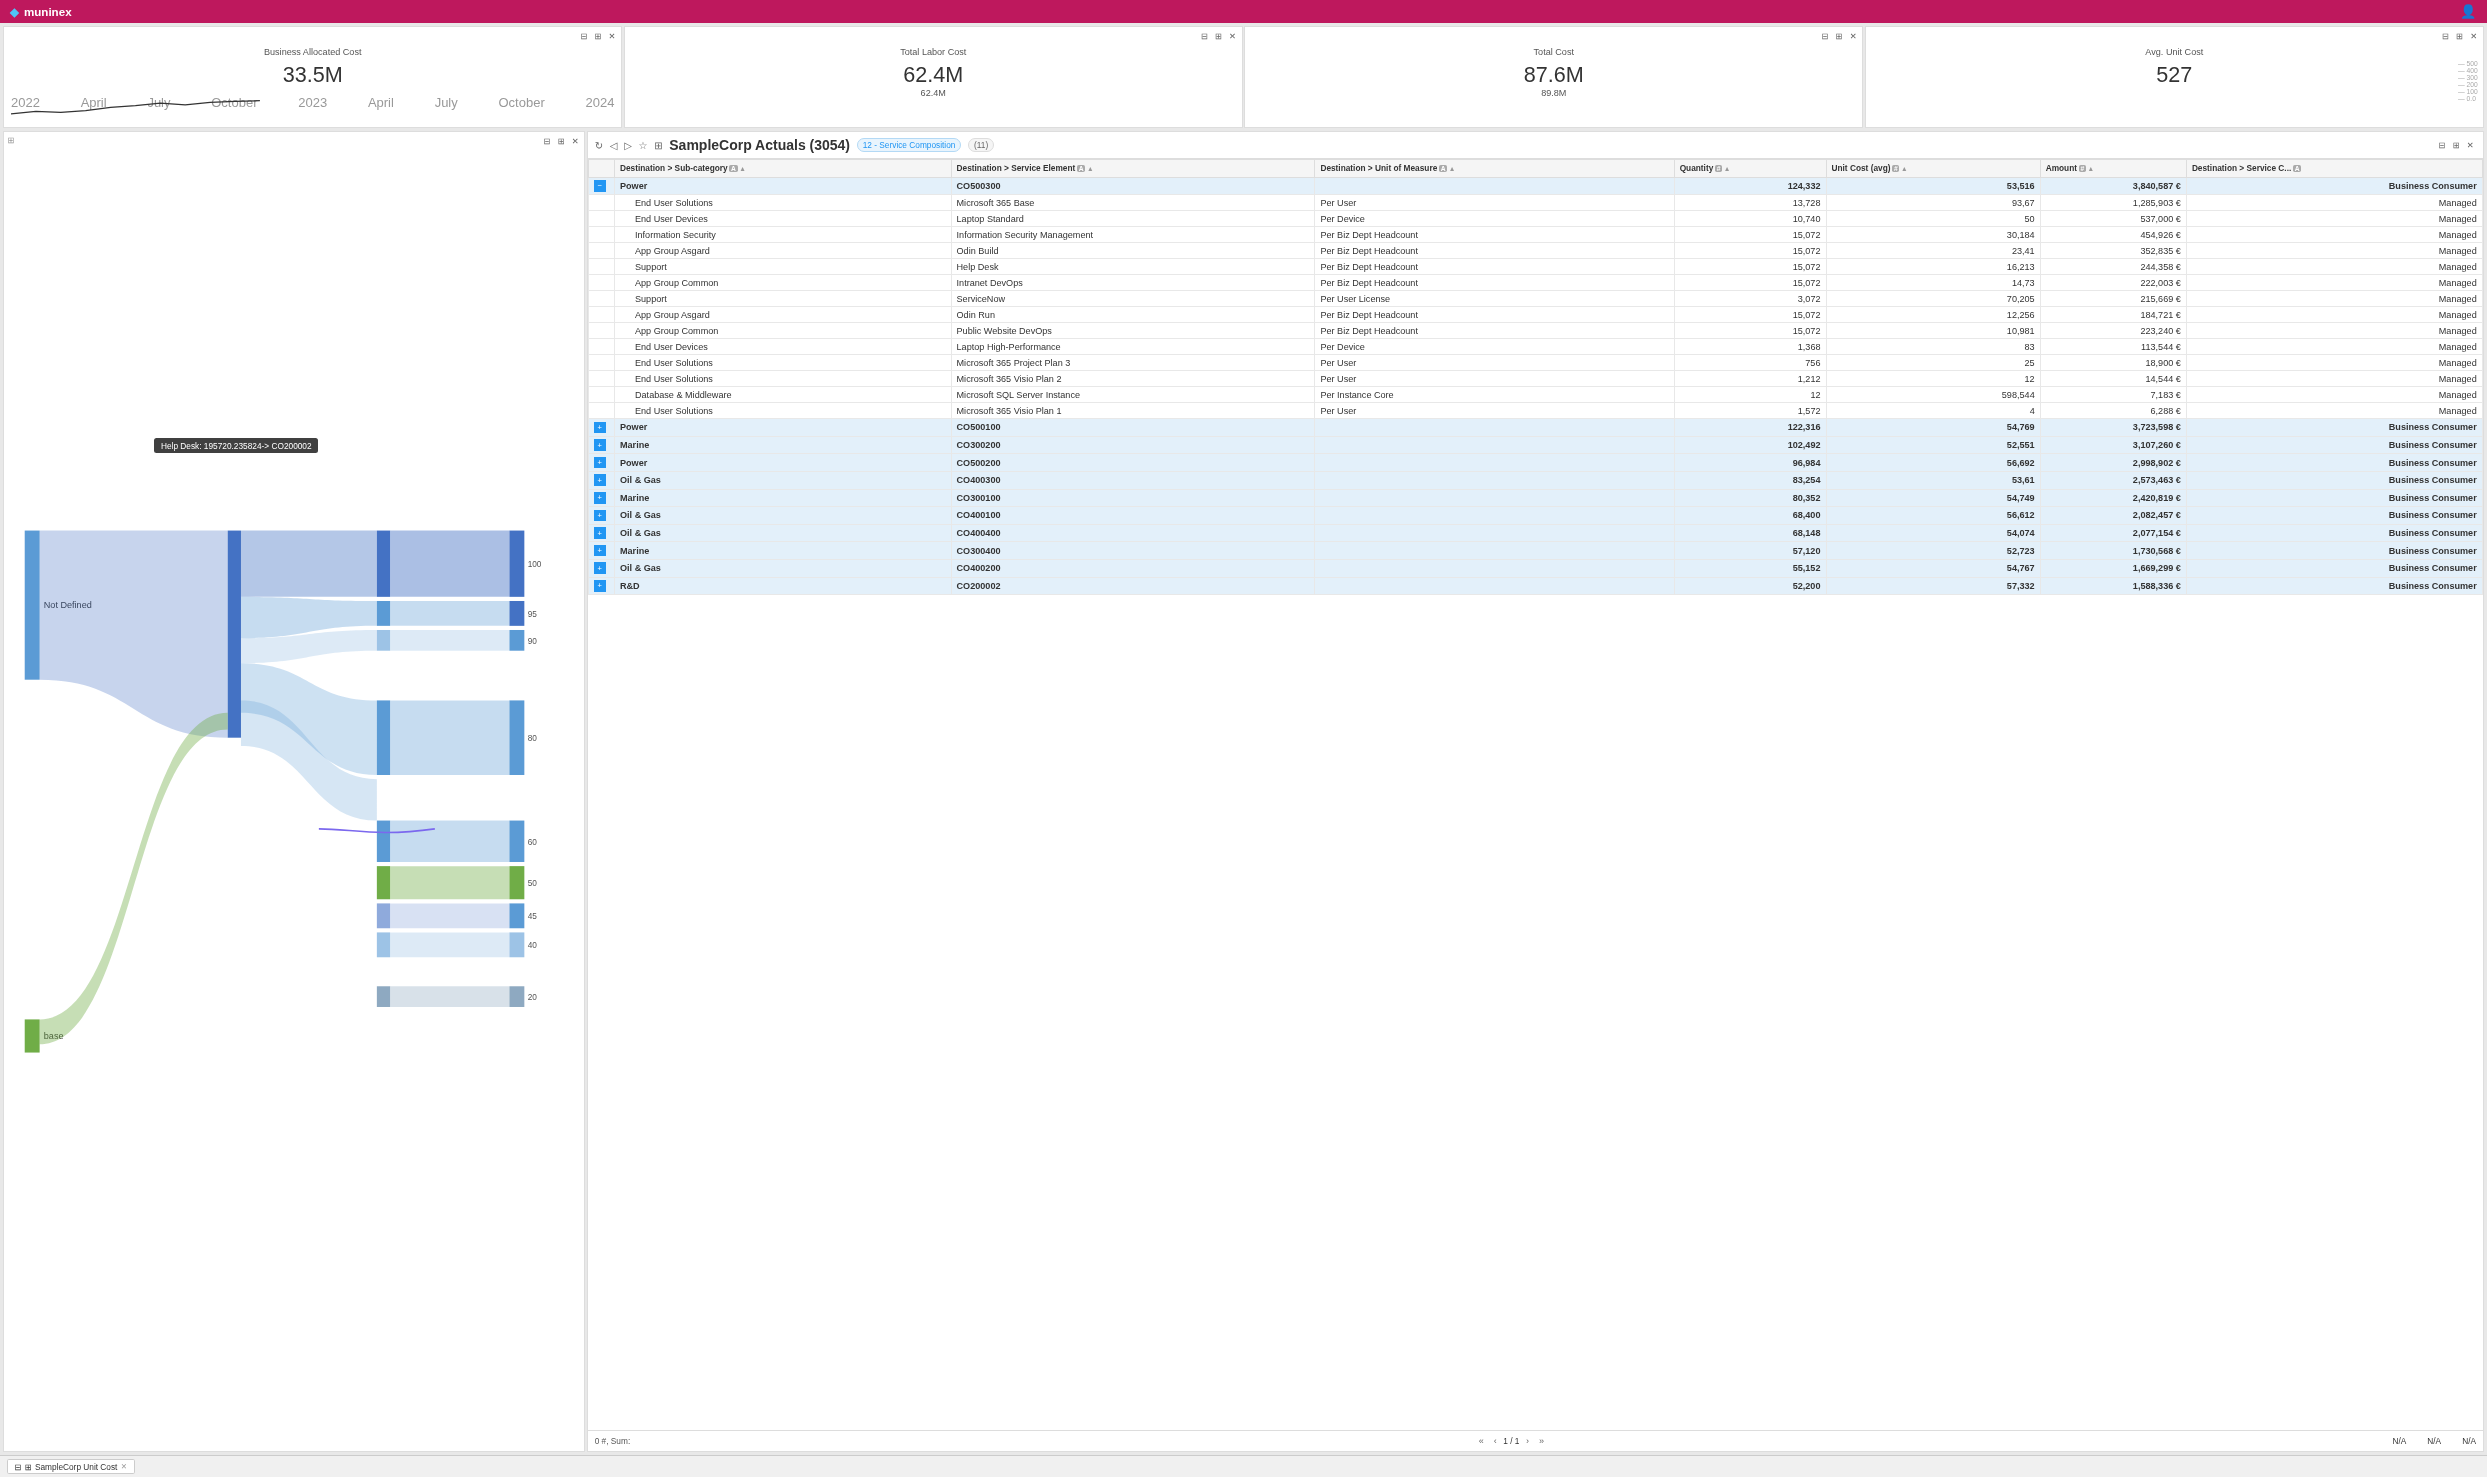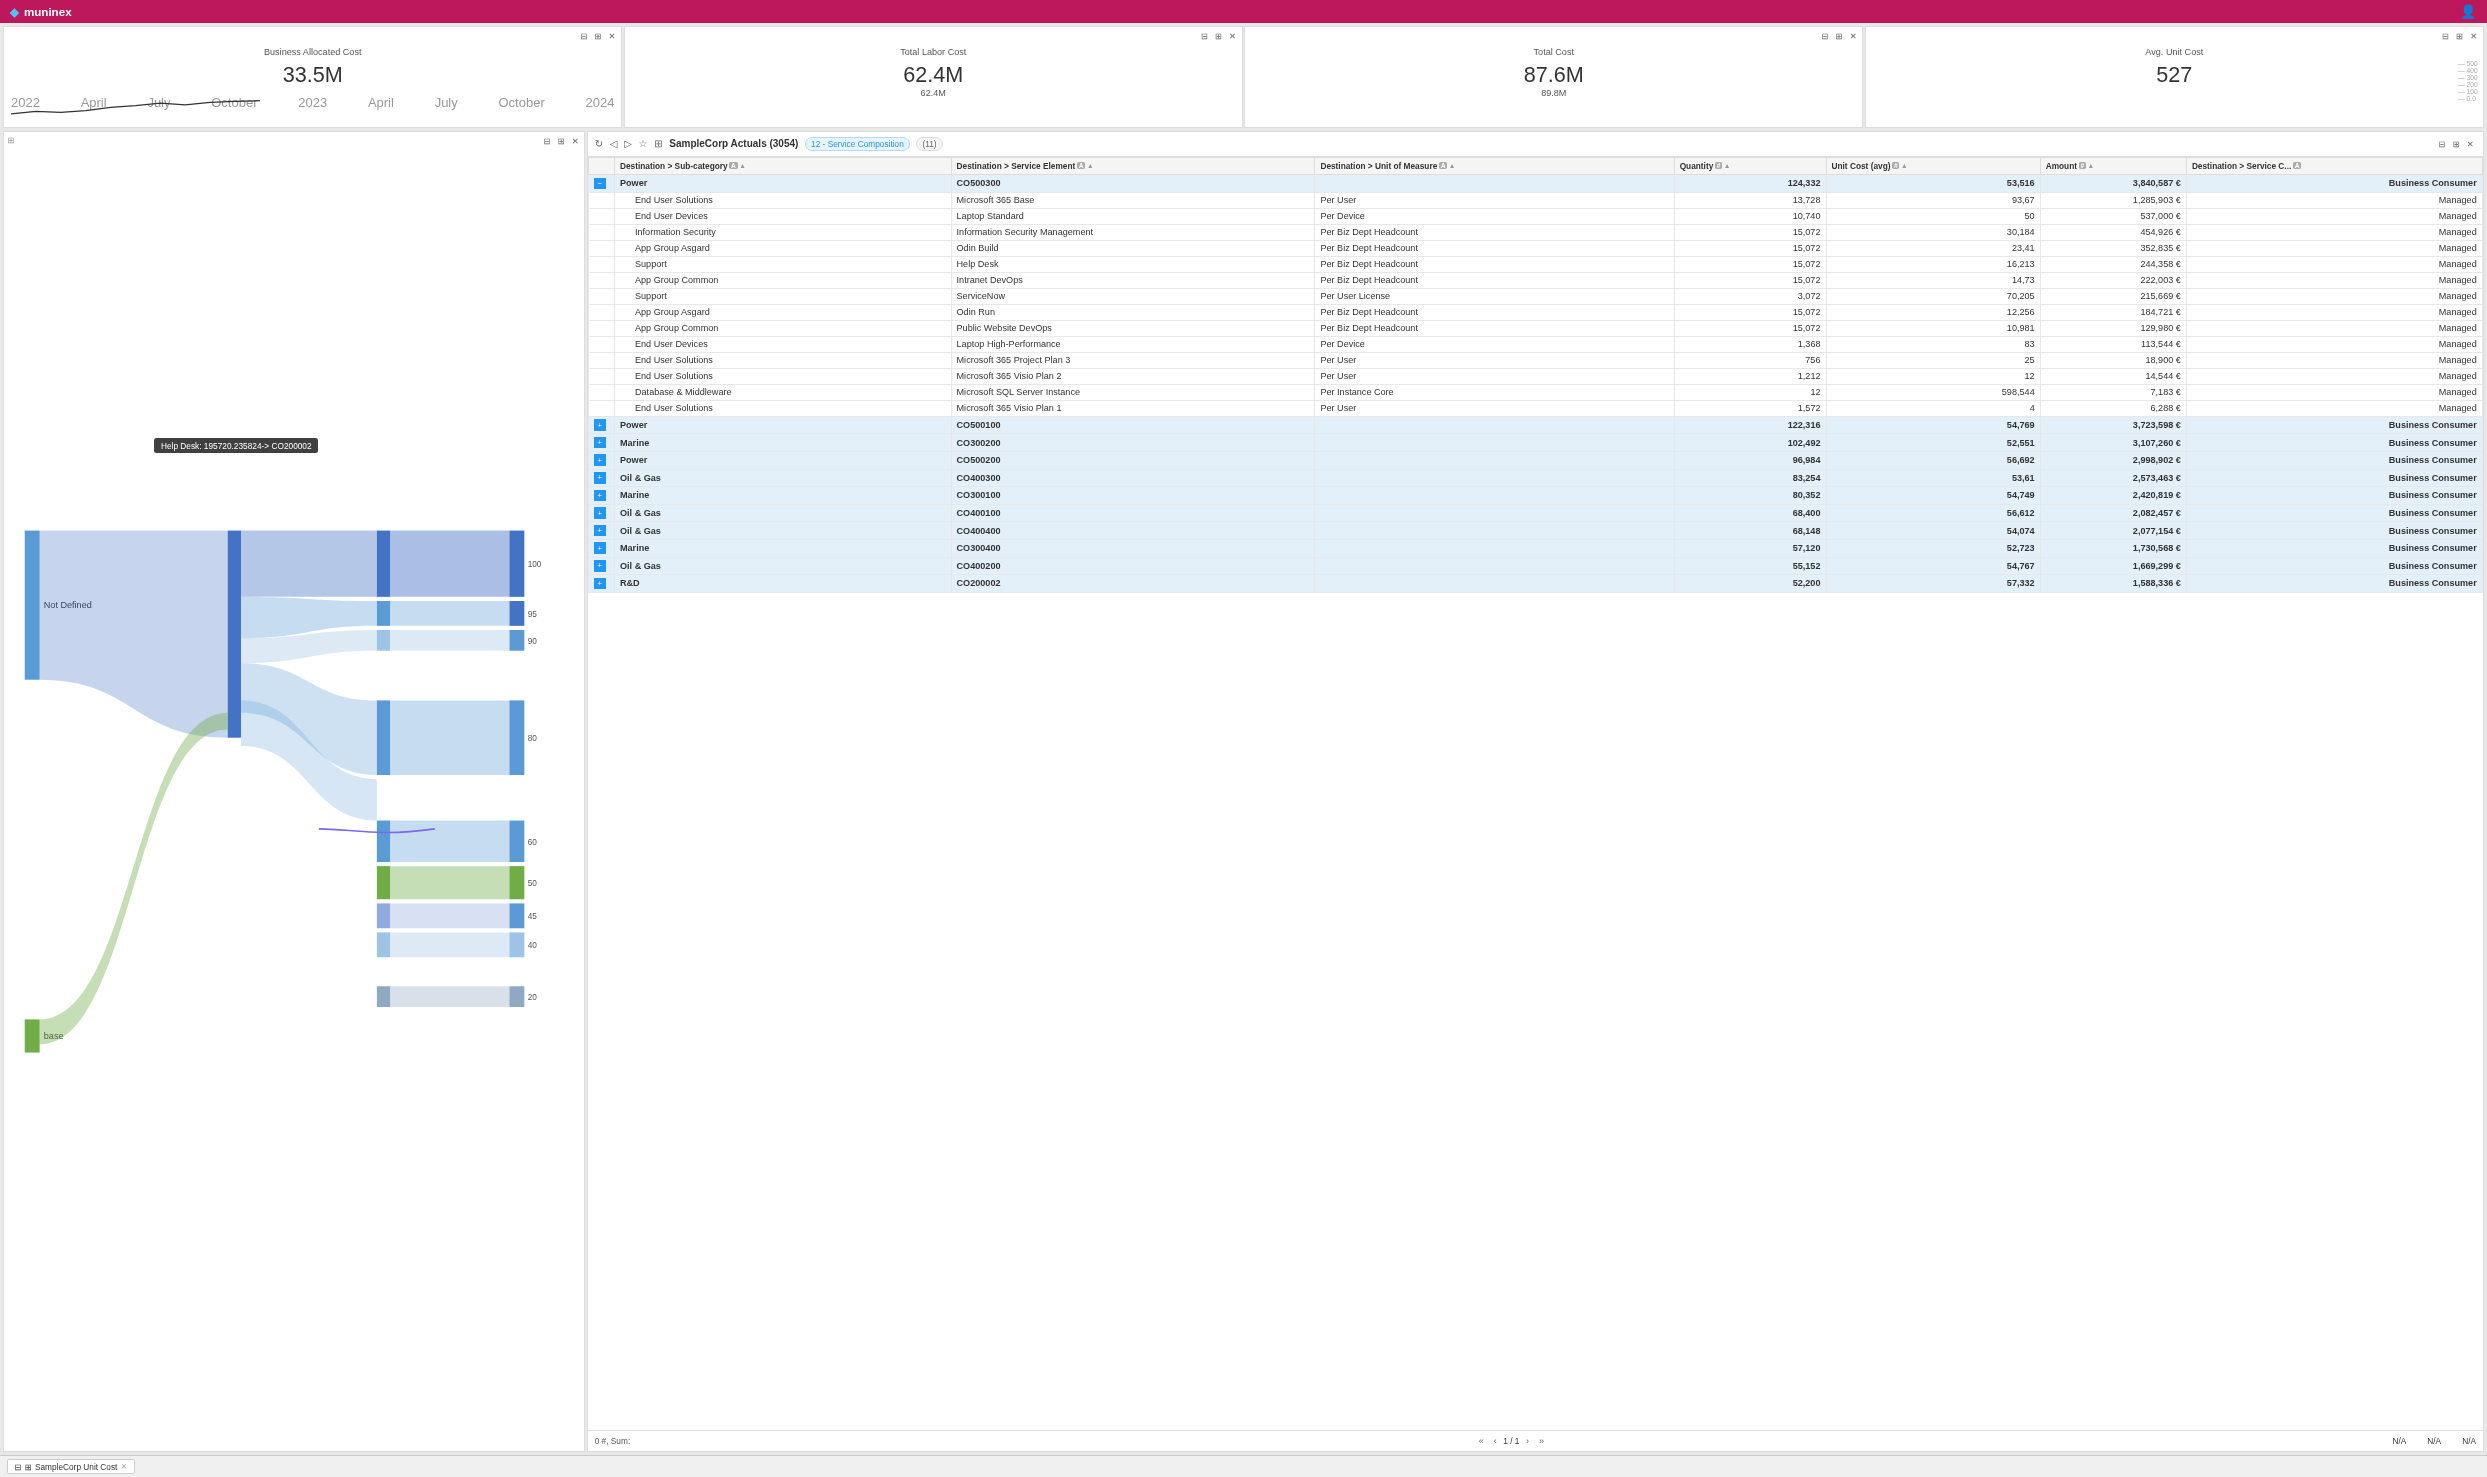--- a/index.html
+++ b/index.html
@@ -32,21 +32,21 @@
     .sankey-panel { background: white; border: 0.8px solid #ddd; width: 582px; position: relative; overflow: hidden; }
     .sankey-controls { position: absolute; top: 3.3px; right: 3.3px; display: flex; gap: 2.5px; z-index: 10; }
     .panel-ctrl-btn { width: 11.6px; height: 11.6px; background: none; border: none; cursor: pointer; font-size: 8.3px; color: #666; }
     .sankey-svg { width: 100%; height: 100%; }
 
     
     .table-panel { background: white; border: 0.8px solid #ddd; flex: 1; display: flex; flex-direction: column; overflow: hidden; }
     .table-header { padding: 5px 6.7px; border-bottom: 0.8px solid #ddd; display: flex; align-items: center; gap: 6.7px; flex-shrink: 0; }
     .table-header-controls { margin-left: auto; display: flex; gap: 2.5px; }
     .refresh-btn { background: none; border: none; cursor: pointer; font-size: 10px; color: #666; }
-    .table-title { font-size: 10px; font-weight: bold; }
+    .table-title { font-size: 14px; font-weight: bold; }
     .table-badge { background: #e8f4fd; border: 0.8px solid #b3d9f5; border-radius: 8.3px; padding: 0.8px 5px; font-size: 8.3px; color: #2196F3; }
     .table-badge2 { background: #f5f5f5; border: 0.8px solid #ddd; border-radius: 8.3px; padding: 0.8px 5px; font-size: 8.3px; color: #666; }
 
     
     .table-scroll { flex: 1; overflow-y: auto; overflow-x: auto; }
     table { width: 100%; border-collapse: collapse; font-size: 9.1px; }
     thead { position: sticky; top: 0; z-index: 5; }
     thead tr { background: #f5f5f5; }
     th { border: 0.8px solid #ddd; padding: 3.3px 5px; font-size: 8.3px; font-weight: bold; white-space: nowrap; text-align: left; cursor: pointer; }
     th .col-header { display: flex; align-items: center; gap: 1.7px; }
@@ -382,21 +382,21 @@
                 <td class="num-col">184,721 €</td>
                 <td class="num-col">Managed</td>
               </tr>
               <tr class="row-child">
                 <td></td>
                 <td style="padding-left: 20px;">App Group Common</td>
                 <td>Public Website DevOps</td>
                 <td>Per Biz Dept Headcount</td>
                 <td class="num-col">15,072</td>
                 <td class="num-col">10,981</td>
-                <td class="num-col">129,980 €</td>
+                <td class="num-col">223,240 €</td>
                 <td class="num-col">Managed</td>
               </tr>
               <tr class="row-child">
                 <td></td>
                 <td style="padding-left: 20px;">End User Devices</td>
                 <td>Laptop High-Performance</td>
                 <td>Per Device</td>
                 <td class="num-col">1,368</td>
                 <td class="num-col">83</td>
                 <td class="num-col">113,544 €</td>

